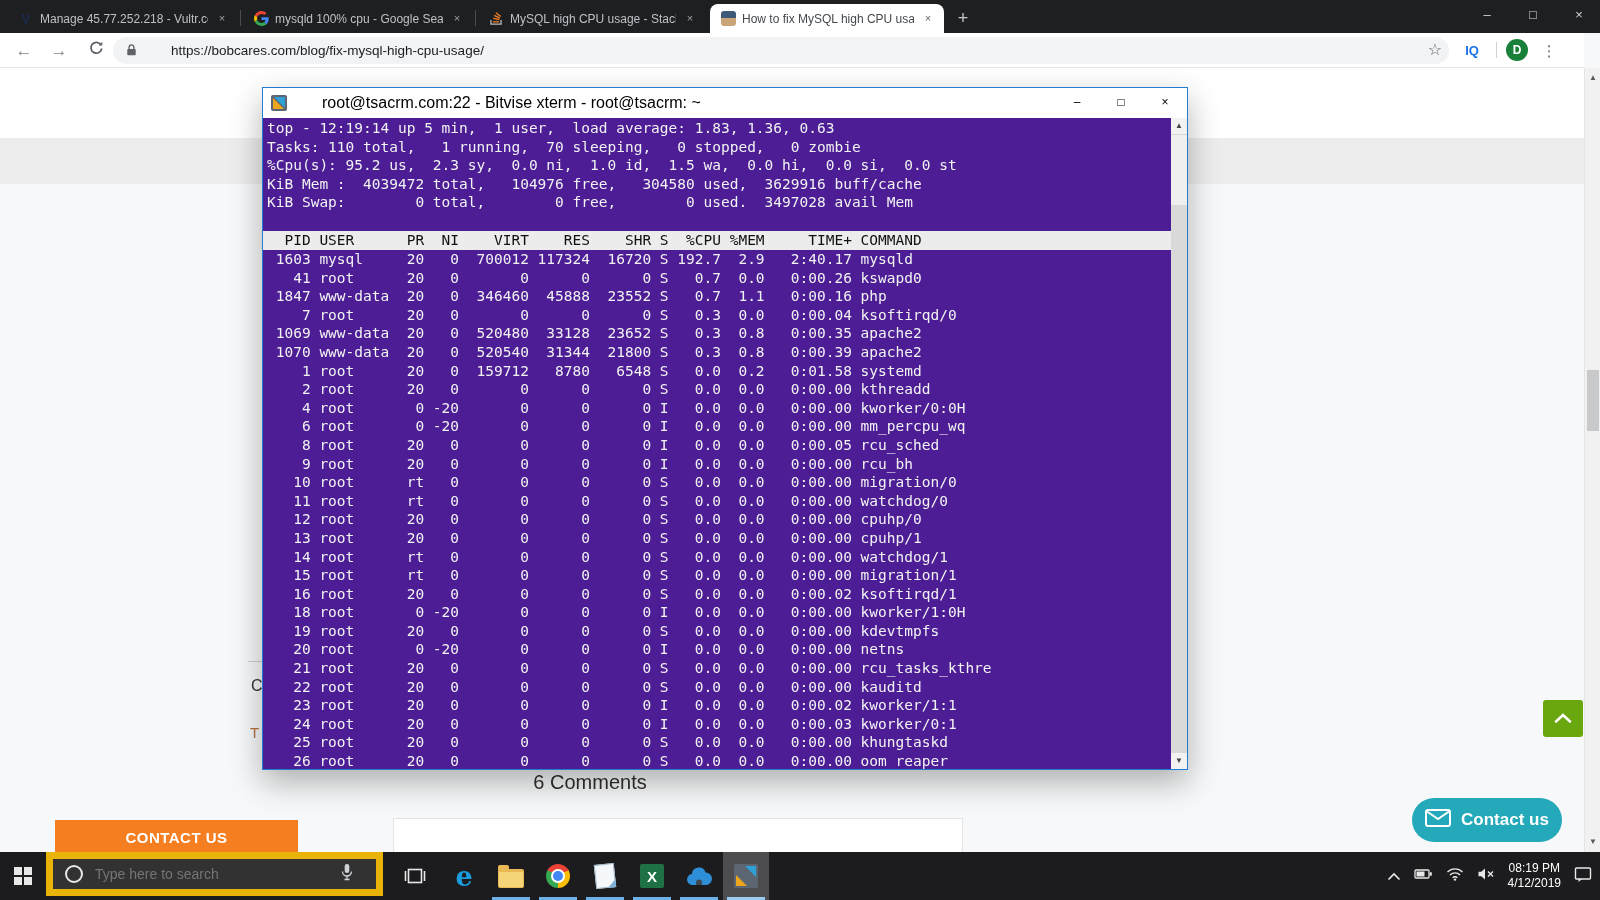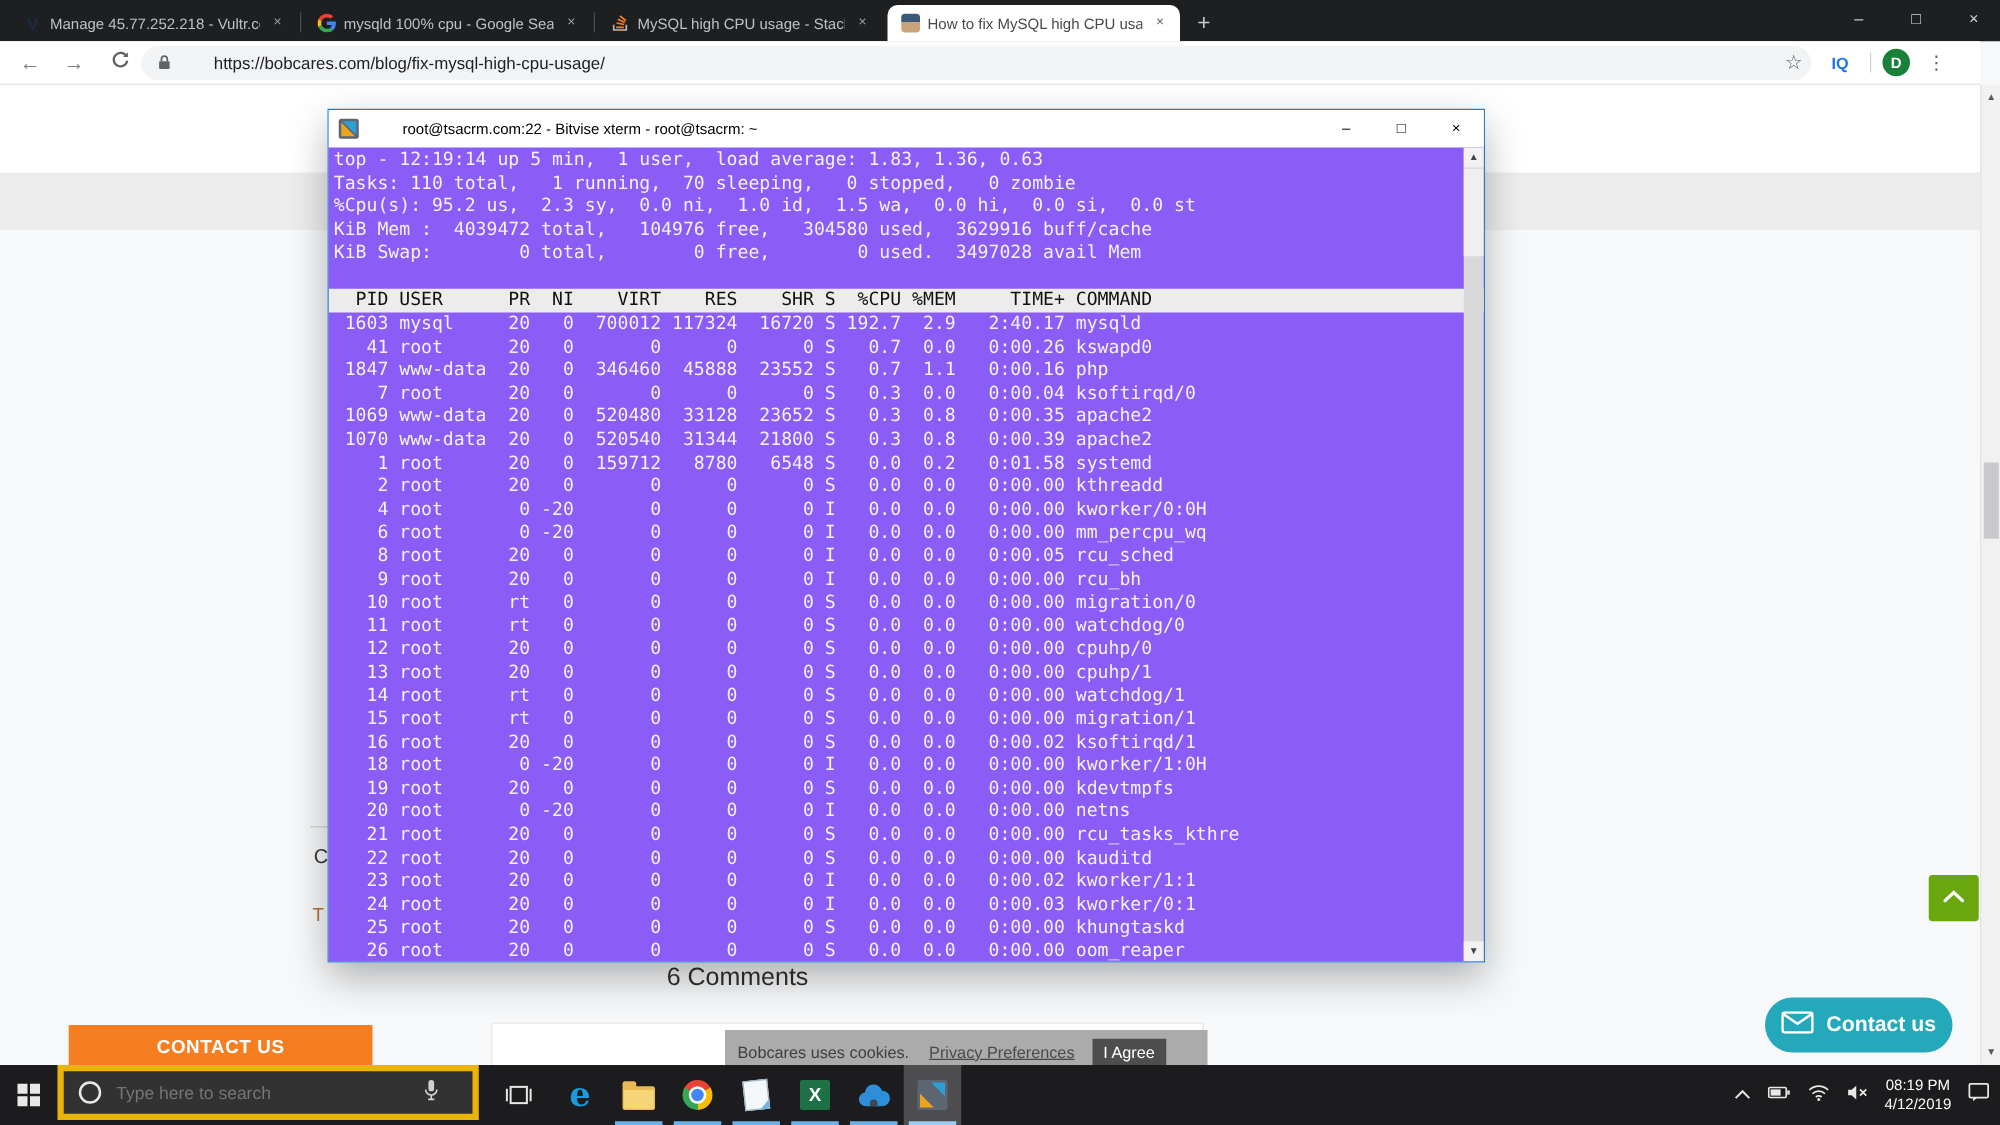--- a/index.html
+++ b/index.html
@@ -62,44 +62,44 @@
                     border-left:1px solid #e4e4e4; z-index:6; }
   #page-scrollbar .arr { position:absolute; left:0; width:16px; height:16px; color:#595959;
                          font-size:8px; text-align:center; line-height:16px; }
   #page-thumb { position:absolute; left:2px; top:302px; width:12px; height:61px; background:#c7c9cb; }
 
   
   #terminal { left:262px; top:87px; width:926px; height:683px; background:#fff;
               border:1px solid #1e7fd0; box-shadow:0 12px 30px rgba(0,0,0,.30); z-index:5; }
   #term-titlebar { position:relative; height:30px; background:#fff; display:flex;
                    align-items:center; padding-left:8px; }
-  #term-title { font-size:12px; color:#000; margin-left:7px;padding-left:28px; }
+  #term-title { font-size:16px; color:#000; margin-left:7px;padding-left:28px; }
   .term-btn { position:absolute; top:0; width:44px; height:29px; text-align:center;
               line-height:28px; font-size:12px; color:#000; }
-  #term-body { position:relative; height:651px; background:#8b5cf6; overflow:hidden; }
+  #term-body { position:relative; height:651px; background:#4c1d95; overflow:hidden; }
   .mono { font-family:"DejaVu Sans Mono", monospace; font-size:14.5px; line-height:18.6px;
           white-space:pre; color:#f2f2f2; }
   #term-header-lines { position:absolute; left:4px; top:1px; }
   #term-colhead { position:absolute; left:0; top:113px; width:1076px; background:#ececec;
                   color:#111; padding-left:4px; }
   #term-rows { position:absolute; left:4px; top:132px; }
   #term-scrollbar { position:absolute; right:0; top:0; width:16px; height:651px; background:#d9d9d9; }
   #term-scrollbar .arr { position:absolute; left:0; width:16px; height:16px; background:#f2f2f2;
                          color:#444; font-size:8px; text-align:center; line-height:16px; }
   #term-thumb { position:absolute; left:0; top:17px; width:16px; height:70px; background:#efefef; }
 
   
   #taskbar { left:0; top:852px; width:1600px; height:48px; background:#1c1c1e; z-index:10;
              color:#e8e8e8; }
   #start-btn { left:0; top:852px; width:46px; height:48px; display:flex; align-items:center;
                justify-content:center; z-index:11; }
   .winlogo { display:grid; grid-template-columns:8px 8px; grid-template-rows:8px 8px; gap:2px; }
   .winlogo i { background:#e8e8e8; }
   #search-box { left:46px; top:852px; width:337px; height:44px; background:#323232;
-                border:5px solid #eab308; display:flex; align-items:center; z-index:11; }
+                border:7px solid #eab308; display:flex; align-items:center; z-index:11; }
   #cortana-ring { width:18px; height:18px; border:2px solid #e8e8e8; border-radius:50%;
                   margin-left:12px; }
   #search-box input { background:transparent; border:none; outline:none; color:#cfd2d6;
                       font-size:14px; margin-left:12px; width:230px;
                       font-family:"Liberation Sans", sans-serif; }
   .tb-app { position:absolute; top:852px; width:46px; height:48px; display:flex;
             align-items:center; justify-content:center; z-index:11; }
   .tb-underline { position:absolute; bottom:0; left:4px; width:38px; height:3px; background:#6cb2e8; }
   .tb-active { background:#4d4d4f; }
   #tray { position:absolute; top:852px; right:8px; height:48px; display:flex; align-items:center;
@@ -208,25 +208,20 @@
   <div class="rightico abs" style="left:1540px; width:18px; font-size:15px; color:#5f6368; line-height:22px; z-index:7;">⋮</div>
 
   <div class="band-white abs"></div>
   <div class="band-gray abs"></div>
   <div class="abs frag" style="left:248px; top:661px; width:14px; height:1px; background:#cfcfcf;"></div>
   <div class="abs frag" style="left:251px; top:677px; font-size:16px; color:#333;">C</div>
   <div class="abs frag" style="left:250px; top:724px; font-size:15px; color:#b4713e;">T</div>
   <div id="comments-heading" class="abs">6 Comments</div>
   <div id="comment-box" class="abs"></div>
 
-  <div id="cookie-bar" class="abs">
-    <span>Bobcares uses cookies.</span>
-    <span id="privacy-link">Privacy Preferences</span>
-    <span id="agree-btn">I Agree</span>
-  </div>
 
   <div id="contact-us-btn" class="abs">CONTACT US</div>
 
   <div id="scroll-top-btn" class="abs">
     <span>
       <svg width="18" height="12" viewBox="0 0 18 12">
           <path d="M2 9.5 9 3l7 6.5" fill="none" stroke="#fff" stroke-width="2.6" stroke-linecap="round"></path>
         </svg>
     </span>
   </div>

